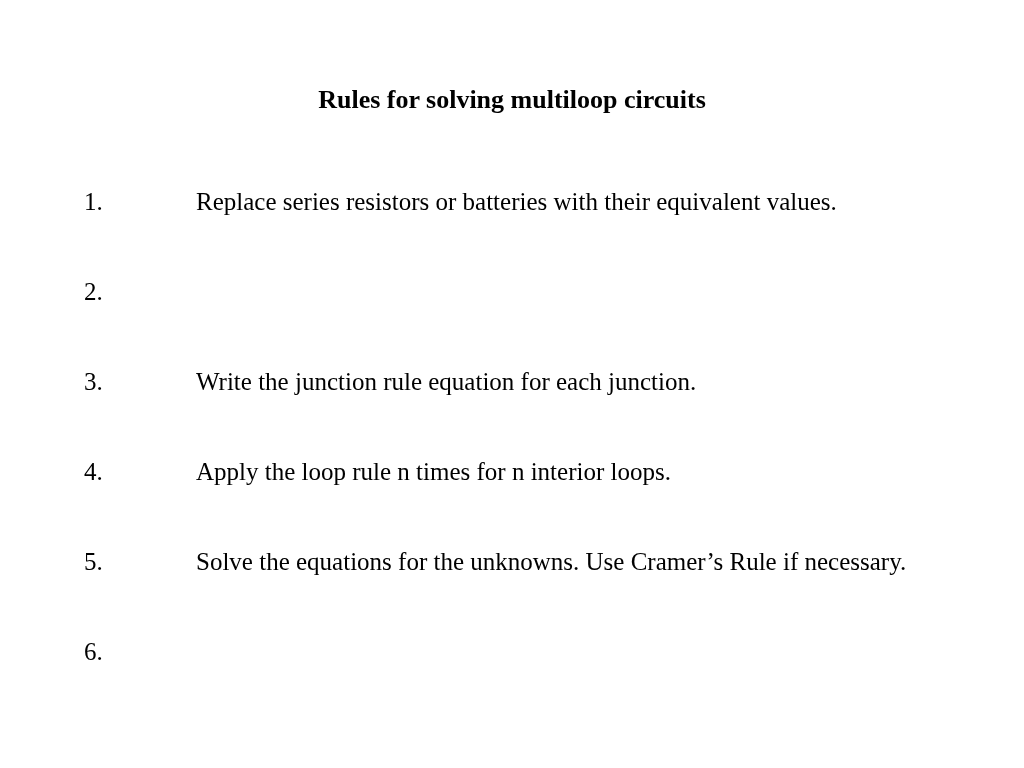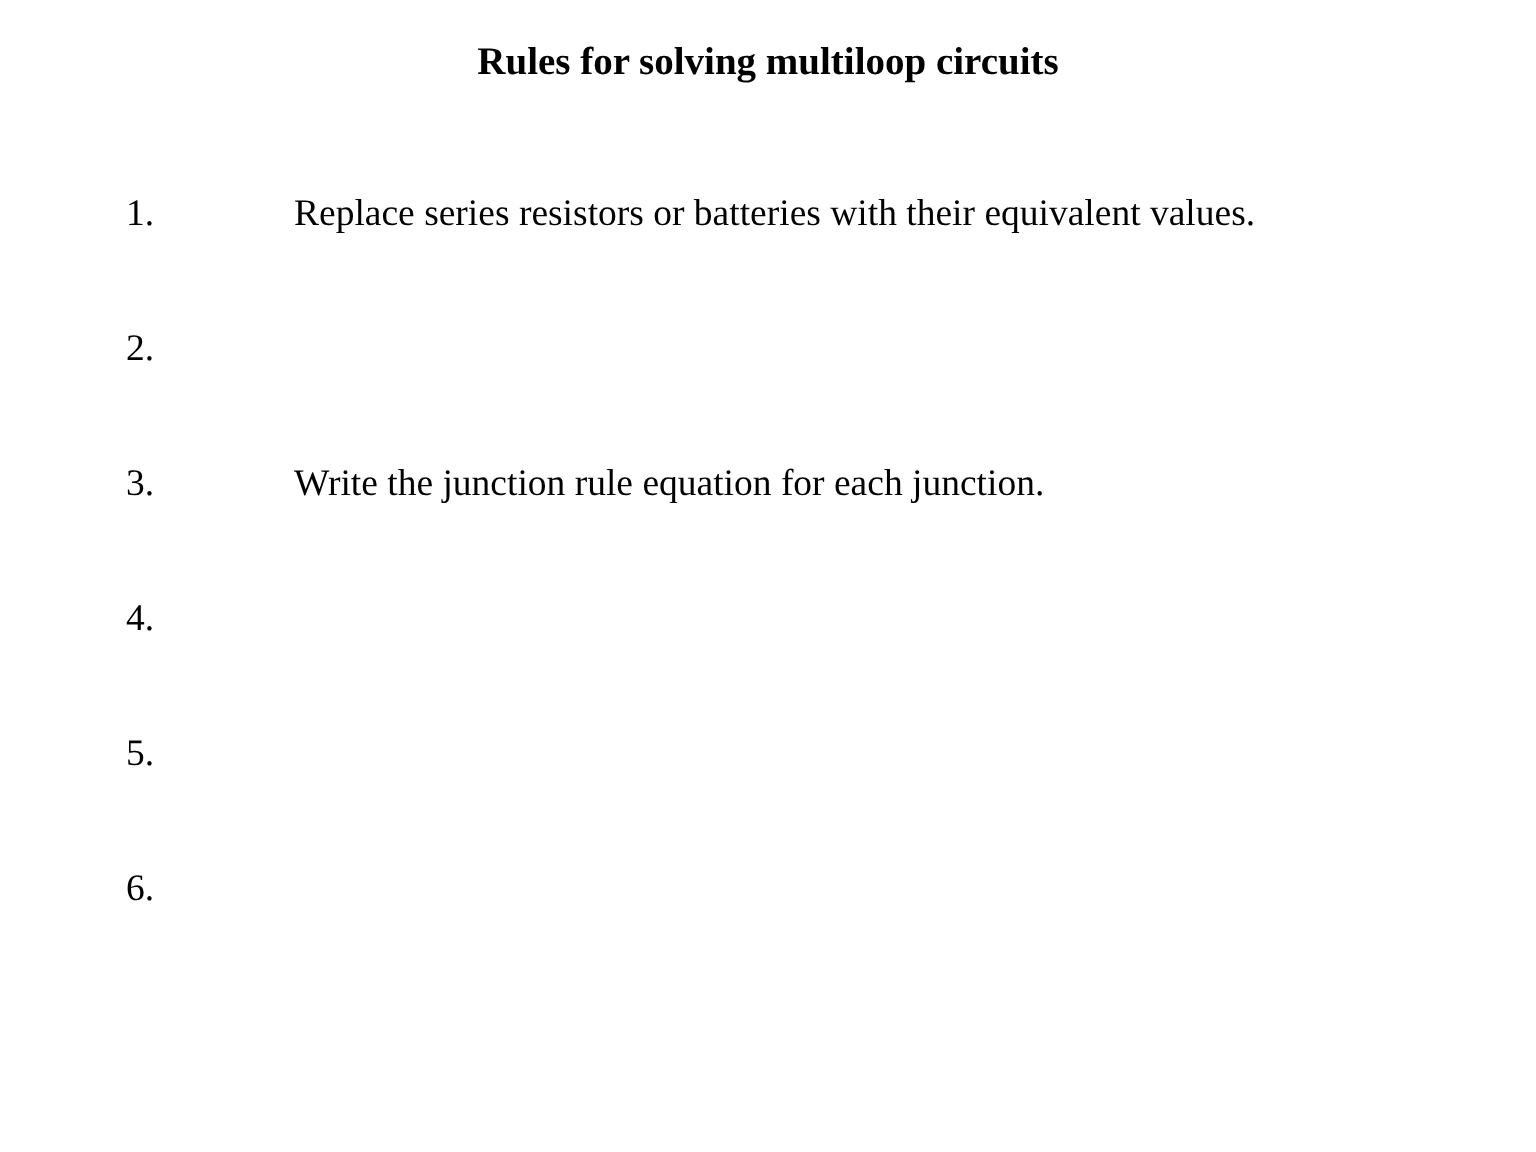--- a/index.html
+++ b/index.html
@@ -11,21 +11,21 @@
     position: relative;
     width: 1024px;
     height: 768px;
     background: #ffffff;
     overflow: hidden;
     font-family: "Liberation Serif", "DejaVu Serif", serif;
     color: #000000;
   }
   .slide-title {
     margin: 0;
-    padding-top: 25px;
+    padding-top: 84px;
     text-align: center;
     font-size: 26px;
     font-weight: bold;
     line-height: 32px;
     letter-spacing: 0px;
   }
   .rules-list {
     margin: 66px 0 0 0;
     padding: 0 0 0 84px;
     list-style: none;
@@ -63,21 +63,23 @@
     </li>
     <li class="rule-item">
       <span class="rule-number">2.</span>
     </li>
     <li class="rule-item">
       <span class="rule-number">3.</span>
       <span class="rule-text">Write the junction rule equation for each junction.</span>
     </li>
     <li class="rule-item">
       <span class="rule-number">4.</span>
+      <span class="rule-text">Apply the loop rule n times for n interior loops.</span>
     </li>
     <li class="rule-item">
       <span class="rule-number">5.</span>
+      <span class="rule-text">Solve the equations for the unknowns. Use Cramer’s Rule if necessary.</span>
     </li>
     <li class="rule-item">
       <span class="rule-number">6.</span>
     </li>
   </ol>
 </div>
 
 </body></html>

